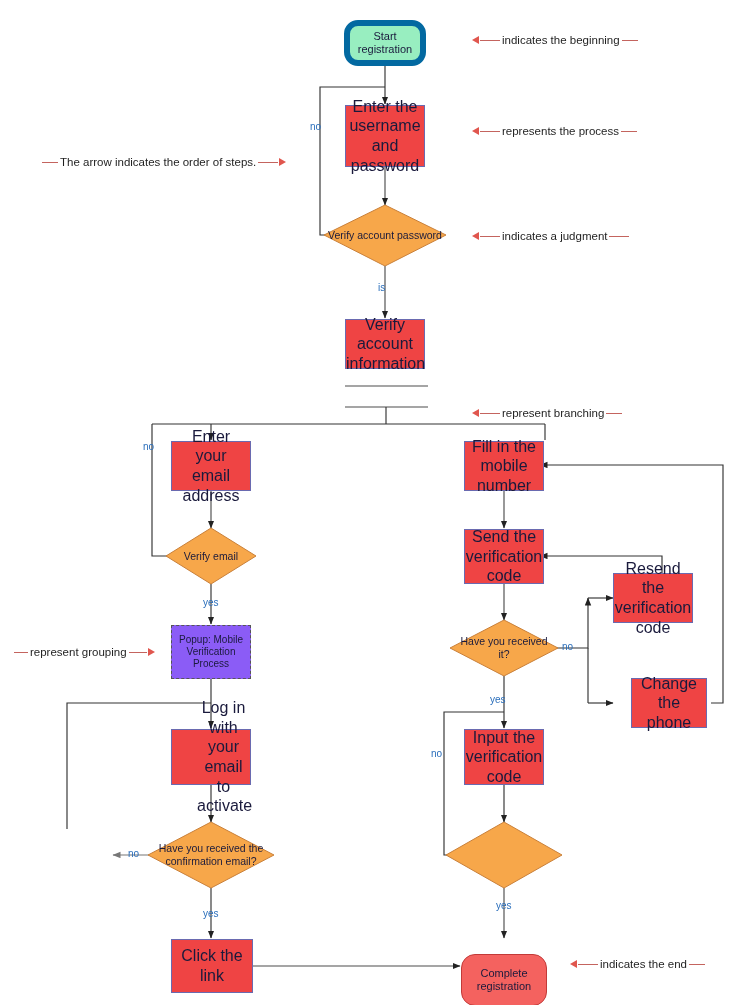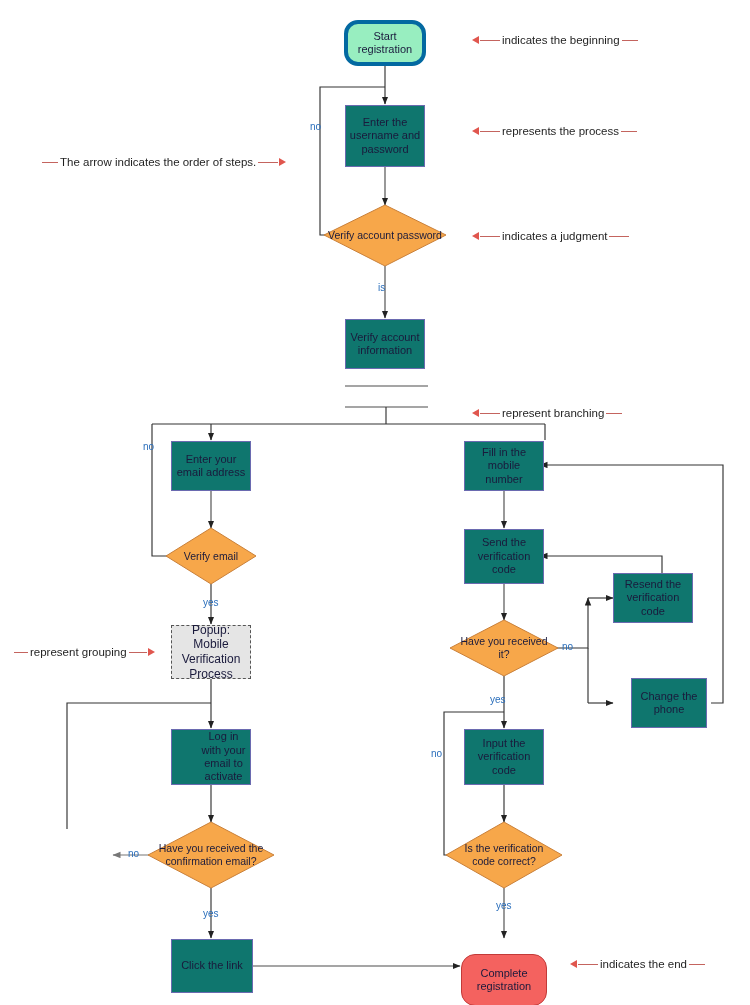--- a/index.html
+++ b/index.html
@@ -7,24 +7,24 @@
     font-family:"Liberation Sans","DejaVu Sans",sans-serif;
     width:750px;height:1005px;position:relative;overflow:hidden;
   }
   #canvas{position:absolute;left:0;top:0;width:750px;height:1005px;}
   svg.wires{position:absolute;left:0;top:0;width:750px;height:1005px;pointer-events:none;}
 
   .node{position:absolute;box-sizing:border-box;display:flex;align-items:center;
         justify-content:center;text-align:center;line-height:1.22;color:#1a1a3c;}
   .node span{display:block;width:100%;padding:0 3px;}
 
-  .n-process{background:#0f766e;border:1px solid #6a6ab0;font-size:11px;}
-  .n-start{background:#98eec0;border:4px solid #0369a1;border-radius:14px;font-size:11px;}
+  .n-process{background:#ef4444;border:1px solid #6a6ab0;font-size:16px;}
+  .n-start{background:#98eec0;border:6px solid #0369a1;border-radius:14px;font-size:11px;}
   .n-end{background:#f4625f;border:1px solid #c23a38;border-radius:14px;font-size:11px;}
-  .n-group{background:#e5e5e5;border:1px dashed #555;font-size:12px;}
+  .n-group{background:#8b5cf6;border:1px dashed #555;font-size:10px;}
 
   .n-decision{font-size:10.5px;color:#1a1a3c;background:transparent;border:none;}
 
   .edgelabel{position:absolute;font-size:10px;color:#2a6ebb;white-space:nowrap;}
 
   .legend{position:absolute;font-size:11.5px;color:#1f1f1f;white-space:nowrap;
           display:flex;align-items:center;}
   .leg-line{display:inline-block;height:1px;background:#c4645e;}
   .leg-txt{padding:0 2px;}
   .leg-arrow-l{width:0;height:0;border-top:4px solid transparent;border-bottom:4px solid transparent;
@@ -177,23 +177,20 @@
   </div>
 
   <div class="node n-process" style="left:631px;top:678px;width:76px;height:50px;">
     <span>Change the phone</span>
   </div>
 
   <div class="node n-process" style="left:464px;top:729px;width:80px;height:56px;">
     <span>Input the verification code</span>
   </div>
 
-  <div class="node n-decision" style="left:452px;top:831px;width:104px;height:48px;">
-    <span>Is the verification code correct?</span>
-  </div>
 
   <div class="node n-end" style="left:461px;top:939px;width:86px;height:52px;margin-top:15px;">
     <span>Complete registration</span>
   </div>
 
   <div class="edgelabel" style="left:310px;top:121px;">no</div>
   <div class="edgelabel" style="left:378px;top:282px;">is</div>
   <div class="edgelabel" style="left:143px;top:441px;">no</div>
   <div class="edgelabel" style="left:203px;top:597px;">yes</div>
   <div class="edgelabel" style="left:128px;top:848px;">no</div>

